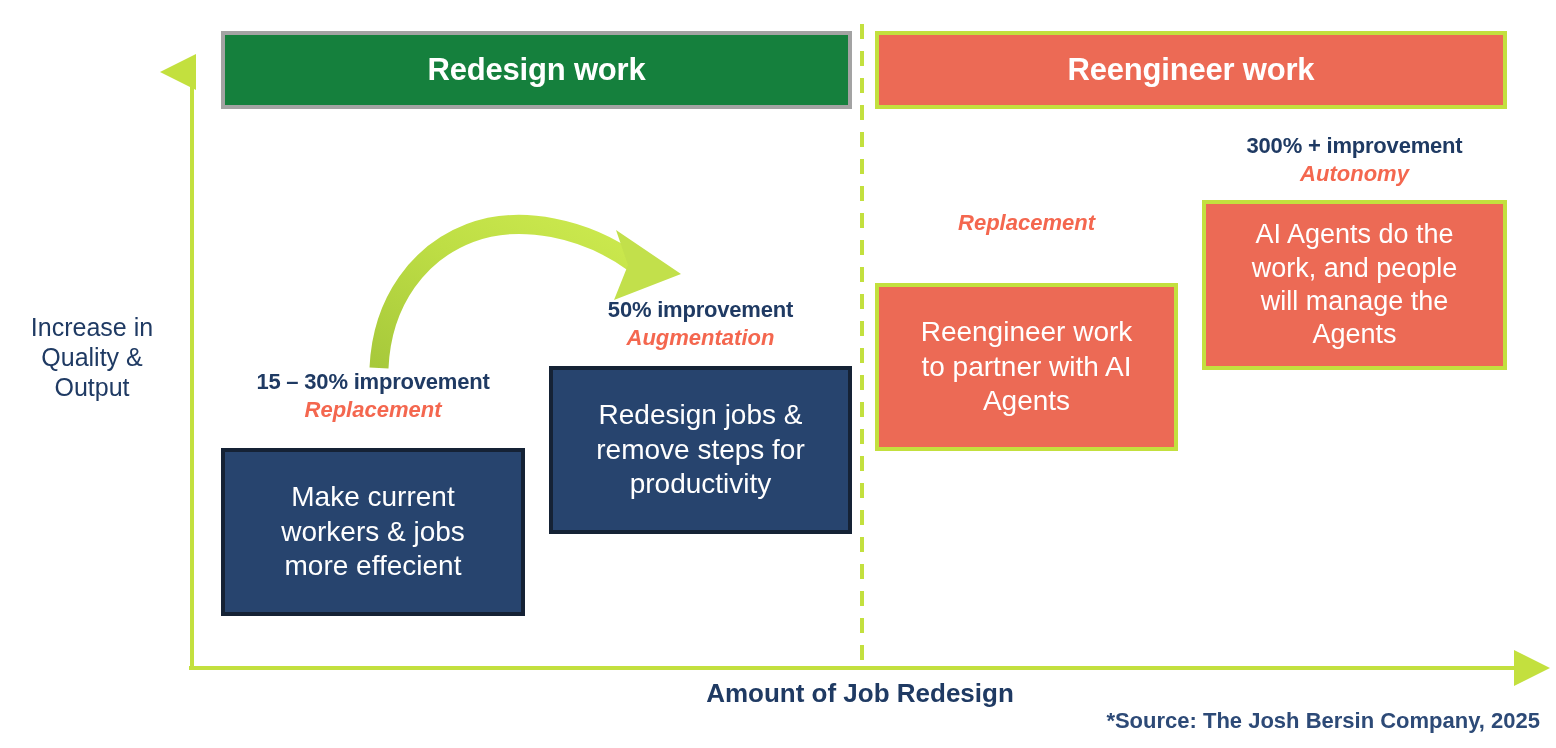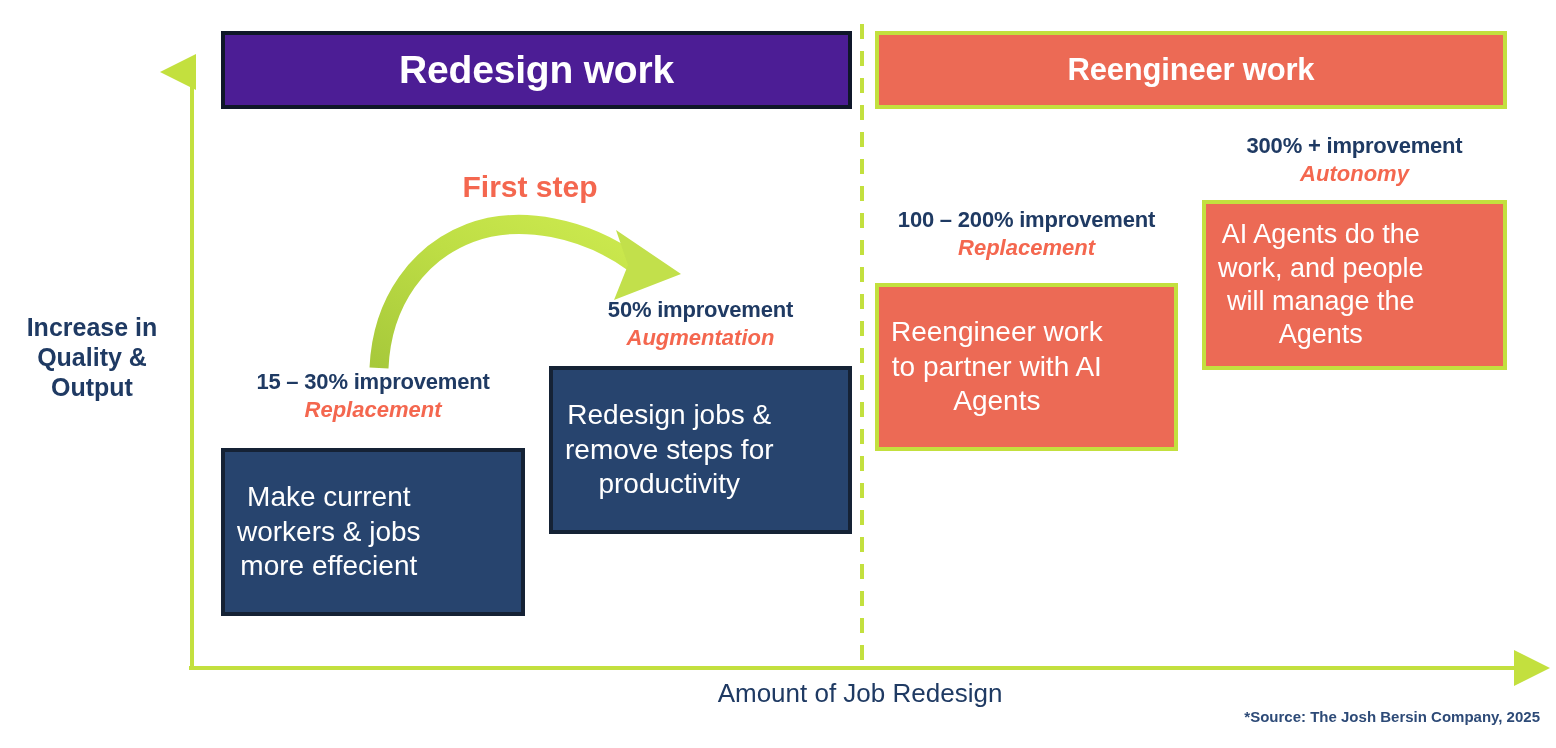--- a/index.html
+++ b/index.html
@@ -39,39 +39,40 @@
     box-sizing: border-box;
     color: #ffffff;
     font-weight: bold;
     letter-spacing: -0.2px;
   }
   .banner-navy {
     left: 221px;
     top: 31px;
     width: 631px;
     height: 78px;
-    background: #4c1d95;
-    border: 4px solid #0f172a;
-    font-size: 39px;
+    background: #15803d;
+    border: 4px solid #a3a3a3;
+    font-size: 31px;
   }
   .banner-red {
     left: 875px;
     top: 31px;
     width: 632px;
     height: 78px;
     background: #ec6a55;
     border: 4px solid #c3e03e;
     font-size: 31px;
   }
 
   
   .box {
     position: absolute;
     display: flex;
     align-items: center;
+    justify-content: center;
     text-align: center;
     box-sizing: border-box;
     color: #ffffff;
     font-size: 28px;
     line-height: 1.24;
     padding: 6px 12px;
     white-space: pre-line;
   }
   .box-navy {
     background: #27446e;
@@ -126,44 +127,44 @@
   }
 
   
   .y-axis-title {
     position: absolute;
     left: 6px;
     top: 312px;
     width: 172px;
     text-align: center;
     color: #1f3a63;
-    font-weight: bold;
+    font-weight: normal;
     font-size: 25px;
     line-height: 1.2;
     white-space: pre-line;
   }
   .x-axis-title {
     position: absolute;
     left: 560px;
     top: 678px;
     width: 600px;
     text-align: center;
     color: #1f3a63;
-    font-weight: normal;
+    font-weight: bold;
     font-size: 26px;
   }
   .source-note {
     position: absolute;
     left: 1000px;
     top: 708px;
     width: 540px;
     text-align: right;
     color: #2d4a77;
     font-weight: bold;
-    font-size: 15px;
+    font-size: 22px;
   }
 </style>
 </head>
 <body>
 
 <div id="stage">
 
   <svg class="axis-svg" viewBox="0 0 1556 748">
     <defs>
       <marker id="yhead" markerWidth="9" markerHeight="9" refX="4.5" refY="8" orient="auto">
@@ -199,32 +200,30 @@
 
   <div class="x-axis-title">Amount of Job Redesign</div>
 
   <div class="banner banner-navy">
     <span>Redesign work</span>
   </div>
   <div class="banner banner-red">
     <span>Reengineer work</span>
   </div>
 
-  <div class="first-step">First step</div>
 
   <div class="caption cap-assistance">
     <span class="pct">15 – 30% improvement</span>
     <span class="mode">Replacement</span>
   </div>
   <div class="caption cap-augmentation">
     <span class="pct">50% improvement</span>
     <span class="mode">Augmentation</span>
   </div>
   <div class="caption cap-replacement">
-    <span class="pct">100 – 200% improvement</span>
     <span class="mode">Replacement</span>
   </div>
   <div class="caption cap-autonomy">
     <span class="pct">300% + improvement</span>
     <span class="mode">Autonomy</span>
   </div>
 
   <div class="box box-navy box-assistance">
     <span>Make current
 workers &amp; jobs

